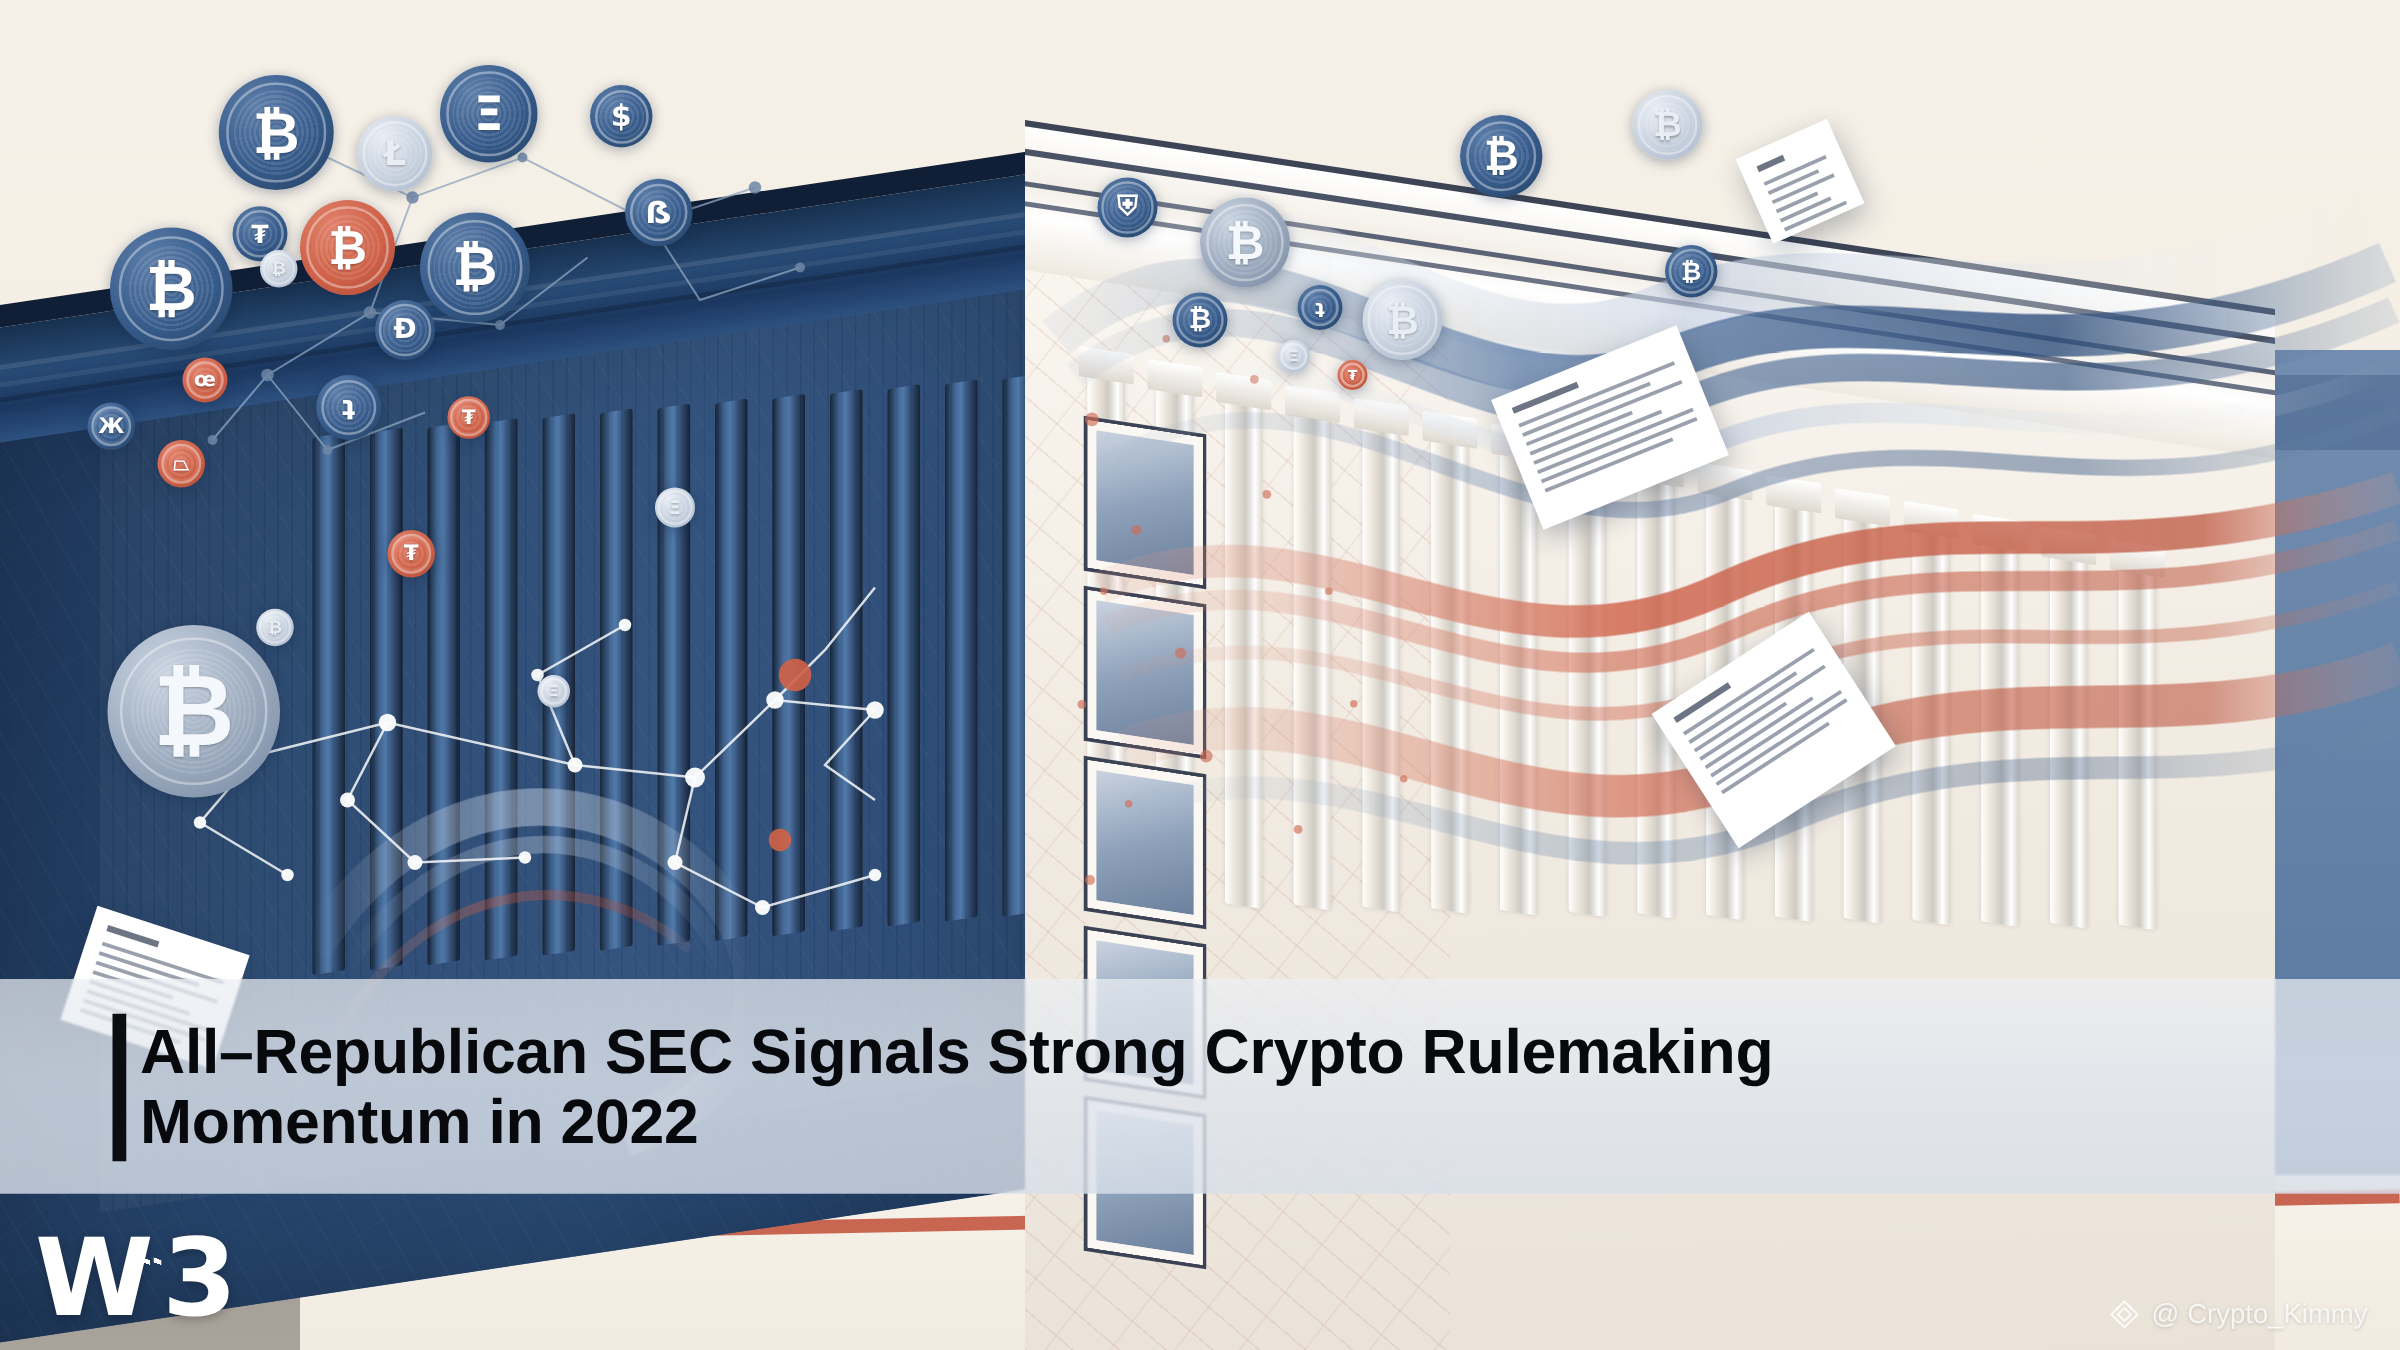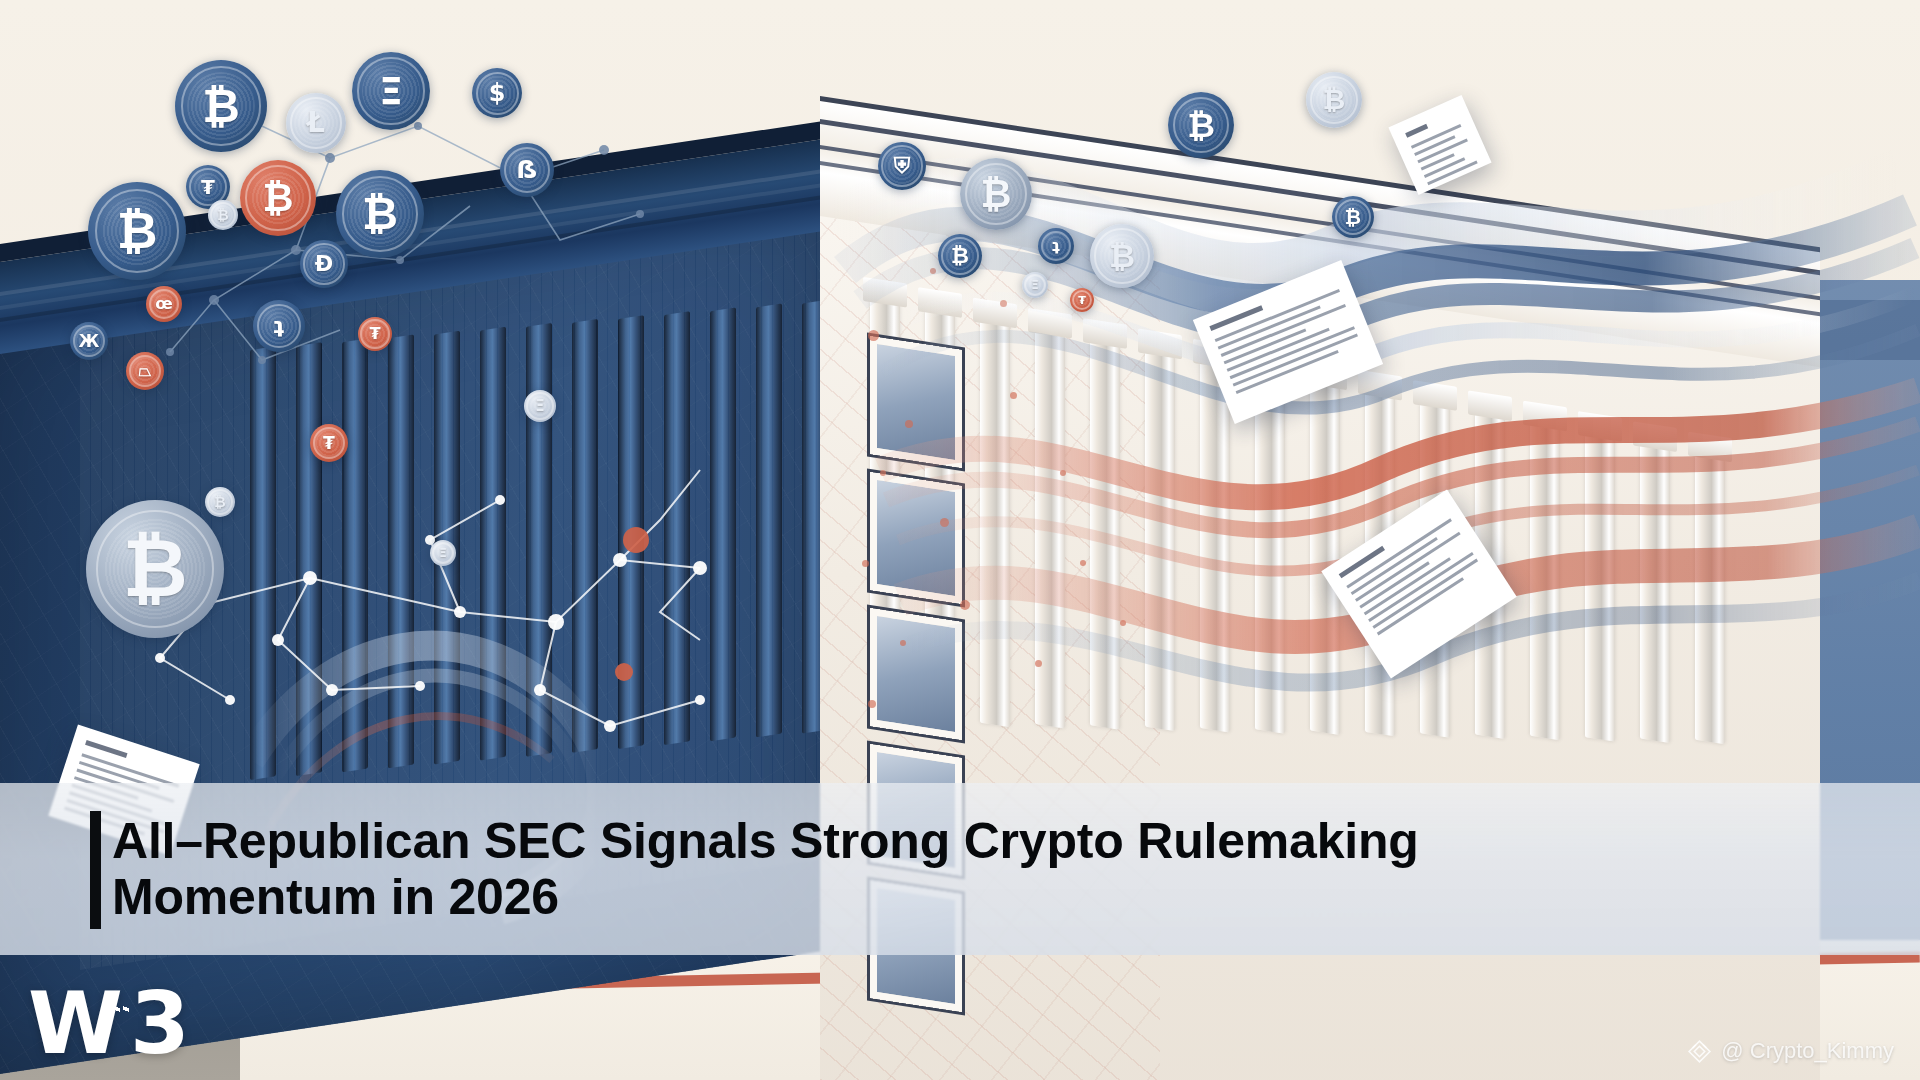--- a/index.html
+++ b/index.html
@@ -677,21 +677,21 @@
         <i></i>
         <i></i>
         <i></i>
         <i></i>
         <i></i>
       </div>
     </div>
 
   <div class="title-band">
     <div class="title-accent"></div>
-    <h1 class="title-text">All–Republican SEC Signals Strong Crypto Rulemaking Momentum in 2026</h1>
+    <h1 class="title-text">All–Republican SEC Signals Strong Crypto Rulemaking Momentum in 2022</h1>
   </div>
 
   <div class="brand">
     <span>W</span>
     <span class="w3-quote"></span>
     <span>3</span>
   </div>
 
   <div class="watermark">
     <span class="wm-icon">

